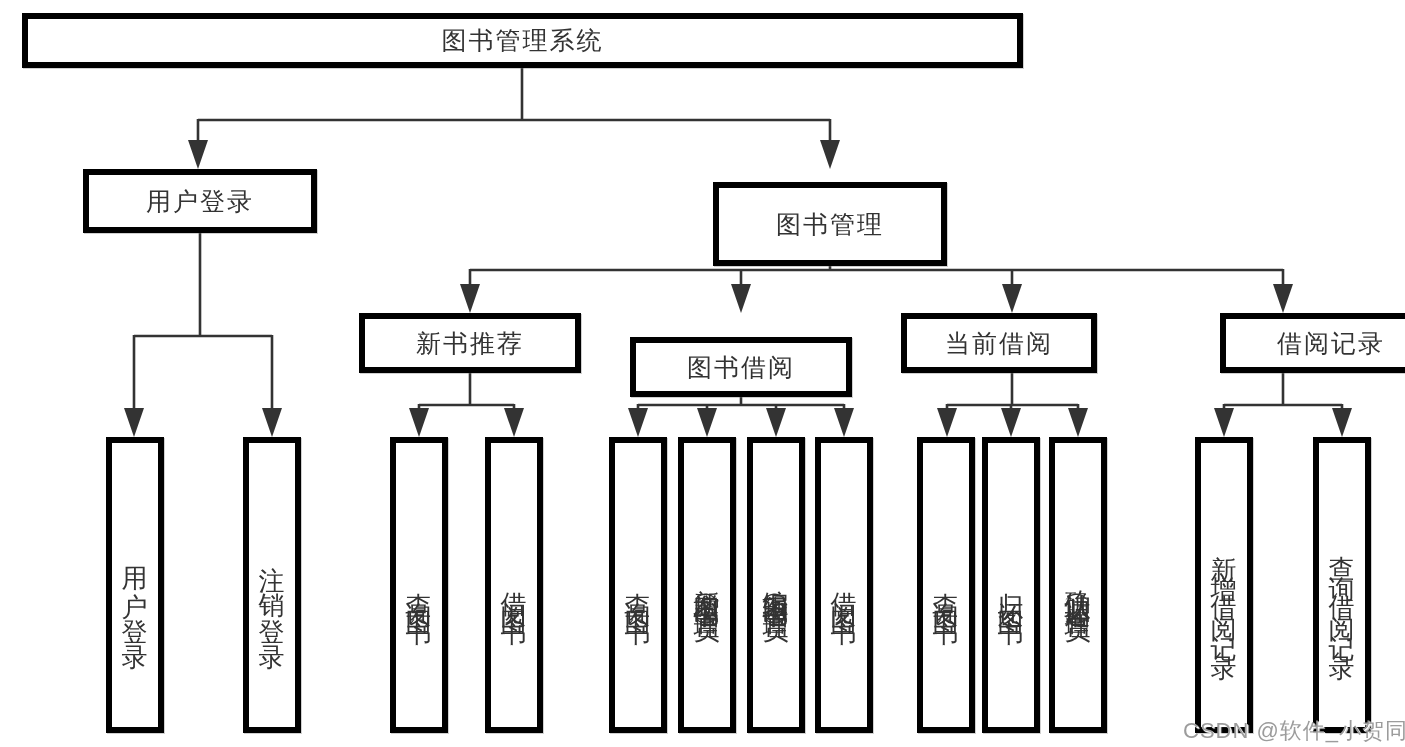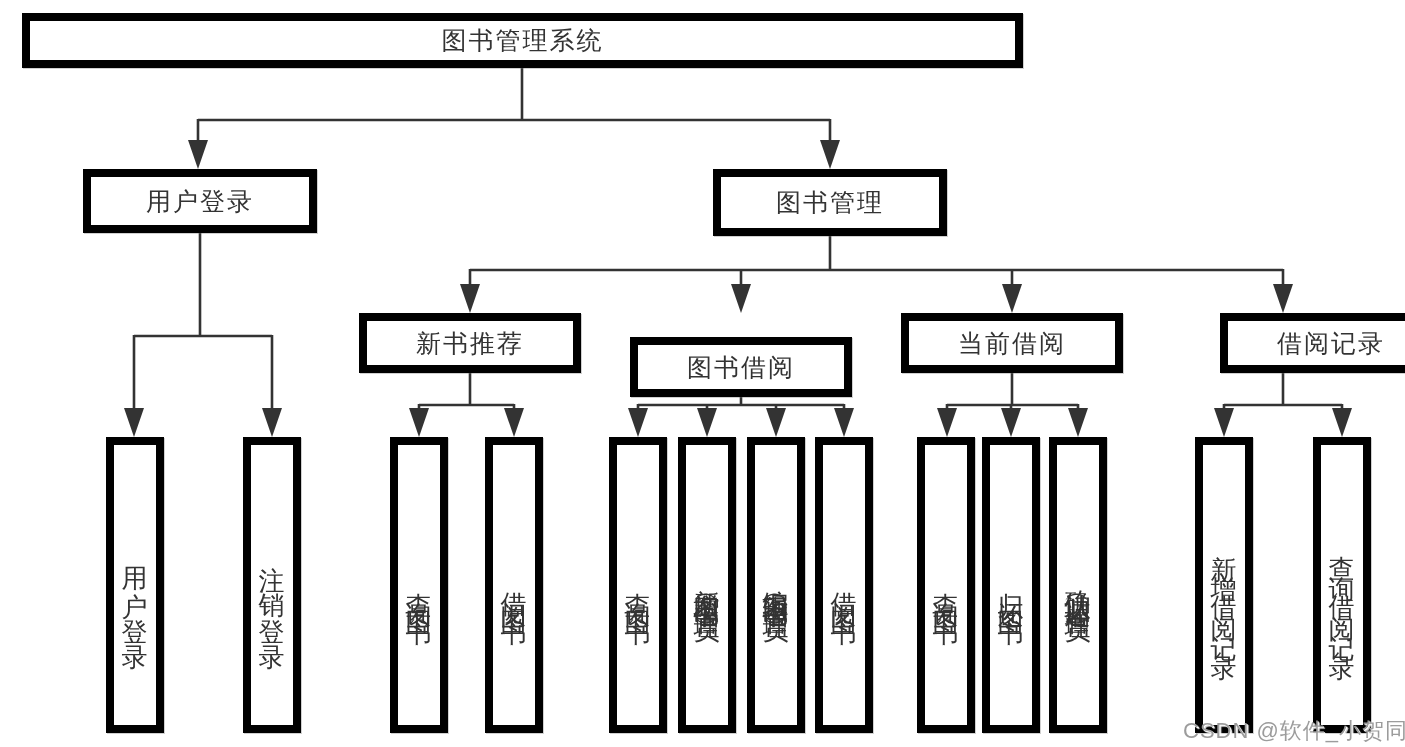--- a/index.html
+++ b/index.html
@@ -8,21 +8,21 @@
     width:1405px;height:747px;
     background:#ffffff;
     font-family:"Liberation Sans","DejaVu Sans",sans-serif;
     color:#333333;
     overflow:hidden;
   }
   .connectors{position:absolute;left:0;top:0;width:1405px;height:747px;}
   .box{
     position:absolute;
     box-sizing:border-box;
-    border:8px solid #000000;
+    border:6px solid #000000;
     background:#ffffff;
     display:flex;align-items:center;justify-content:center;
     box-shadow:1px 1px 0 rgba(120,120,120,.35);
   }
   .h-label{font-size:25px;letter-spacing:2px;white-space:nowrap;}
   .v-label{
     writing-mode:vertical-rl;
     text-orientation:mixed;
     font-size:26px;
     line-height:1;
@@ -30,24 +30,24 @@
   }
   
   .sp-a{letter-spacing:26px;margin-bottom:-26px;}  
   .sp-b{letter-spacing:9px;margin-bottom:-9px;}    
   .sp-c{letter-spacing:4px;margin-bottom:-4px;}    
   .sp-d{letter-spacing:20px;margin-bottom:-20px;}  
 
   
   .n-root          {left:22px;  top:13px;  width:1001px;height:55px;}
   .n-user-login    {left:83px;  top:169px; width:234px; height:64px;}
-  .n-book-mgmt     {left:713px; top:169px; width:234px; height:67px;}
+  .n-book-mgmt     {left:713px; top:182px; width:234px; height:84px;}
   .n-new-books     {left:359px; top:313px; width:222px; height:60px;}
   .n-book-borrow   {left:630px; top:313px; width:222px; height:60px;margin-top:24px;}
-  .n-current-borrow{left:901px; top:313px; width:222px; height:60px;}
+  .n-current-borrow{left:901px; top:313px; width:196px; height:60px;}
   .n-borrow-records{left:1172px;top:313px; width:222px; height:60px;margin-left:48px;}
   .leaf{top:437px;width:58px;height:296px;}
   .l-ul-login   {left:106px;}
   .l-ul-logout  {left:243px;}
   .l-nb-query   {left:390px;}
   .l-nb-borrow  {left:485px;}
   .l-bb-query   {left:609px;}
   .l-bb-add     {left:678px;}
   .l-bb-edit    {left:747px;}
   .l-bb-borrow  {left:815px;}

